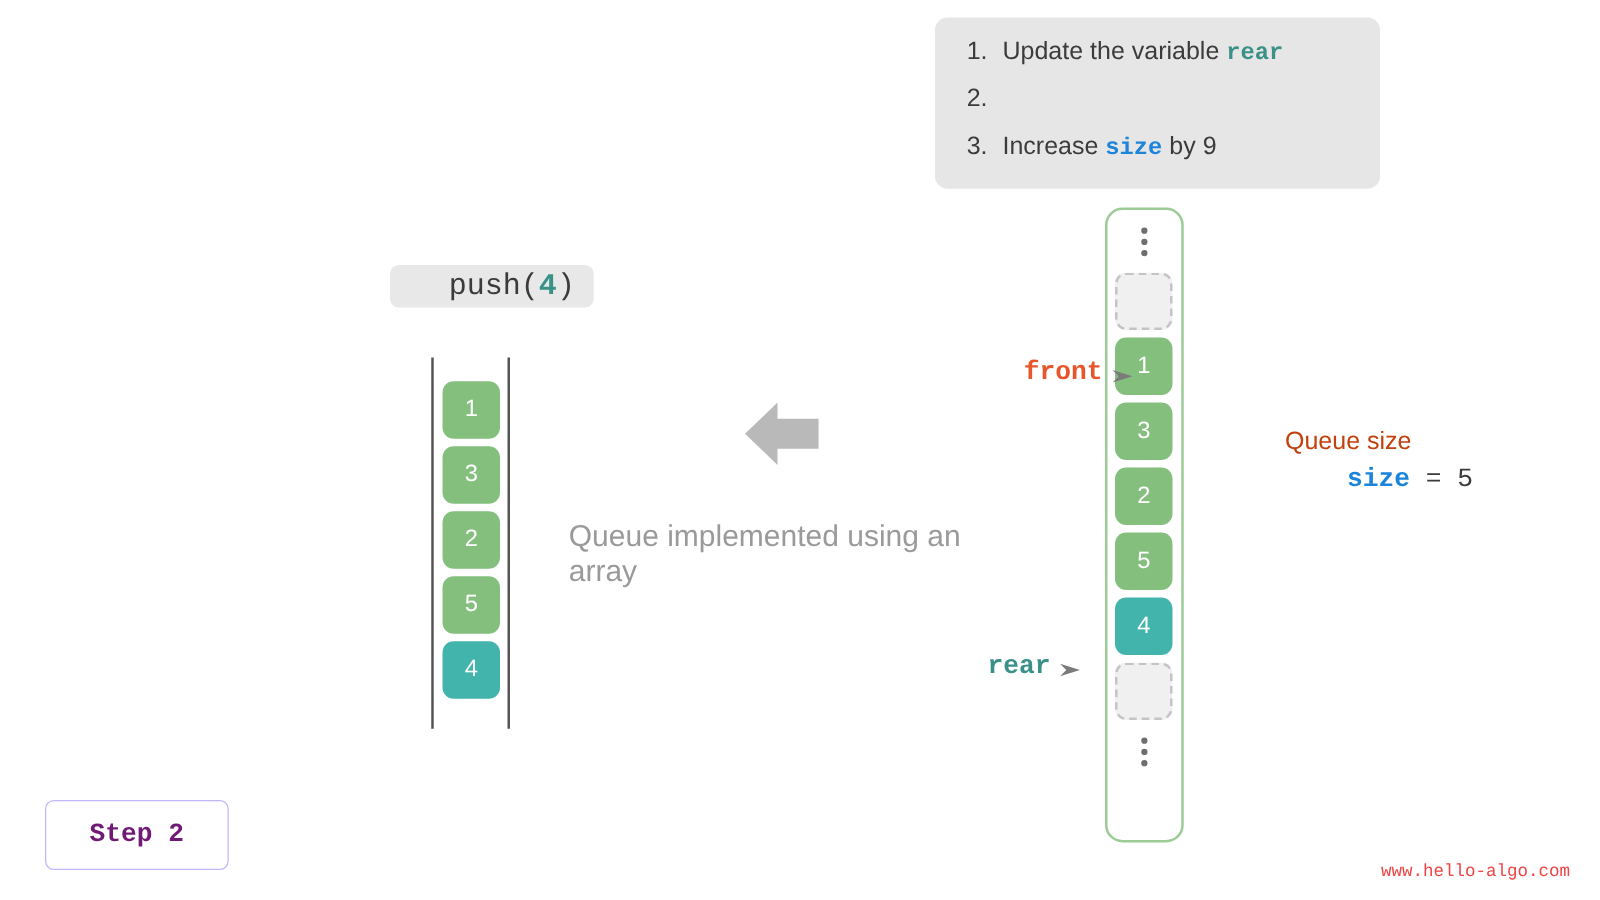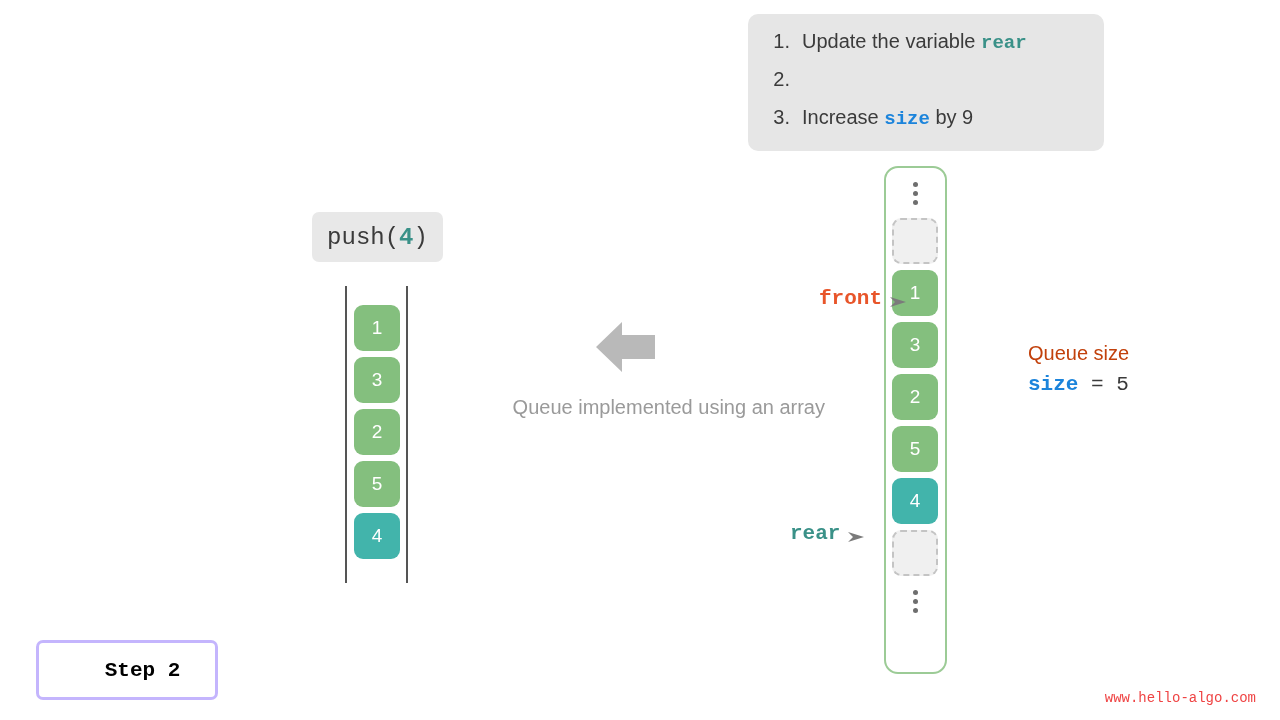--- a/index.html
+++ b/index.html
@@ -62,29 +62,30 @@
     color: #1c84db;
     font-size: 19px;
   }
 
   
   #push-label {
     position: absolute;
     left: 312px;
     top: 212px;
     width: 131px;
-    height: 50px;
+    height: 34px;
     background: #e8e8e8;
     border-radius: 7px;
     display: flex;
     align-items: center;
     justify-content: center;
     font-family: "Liberation Mono", monospace;
     font-size: 24px;
     color: #3b3b3b;
+    padding-left: 32px;
   }
   #push-label .arg {
     color: #3a9188;
     font-weight: bold;
   }
 
   
   #left-array {
     position: absolute;
     left: 345px;
@@ -132,24 +133,24 @@
   #center-arrow {
     position: absolute;
     left: 596px;
     top: 322px;
     width: 59px;
     height: 50px;
   }
   #caption {
     position: absolute;
     left: 455px;
-    top: 396px;
+    top: 416px;
     width: 370px;
-    text-align: right;
-    font-size: 20px;
+    text-align: left;
+    font-size: 24px;
     color: #9a9a9a;
   }
 
   
   #right-array {
     position: absolute;
     left: 884px;
     top: 166px;
     width: 63px;
     height: 508px;
@@ -220,44 +221,44 @@
   #size-readout .title {
     font-size: 20px;
     color: #c2410c;
     margin-bottom: 8px;
   }
   #size-readout .expr {
     font-family: "Liberation Mono", monospace;
     font-size: 21px;
     color: #3b3b3b;
     white-space: pre;
+    text-align: center;
   }
   #size-readout .expr .var {
     color: #1c84db;
     font-weight: bold;
   }
 
   
   #step-badge {
     position: absolute;
     left: 36px;
     top: 640px;
     width: 145px;
     height: 54px;
-    border: 3px solid #c4b5fd;
+    border: 1px solid #c4b5fd;
     border-radius: 7px;
     display: flex;
     align-items: center;
     justify-content: center;
     font-family: "Liberation Mono", monospace;
     font-weight: bold;
     font-size: 21px;
-    color: #000000;
+    color: #701a75;
     background: #ffffff;
-    padding-left: 31px;
   }
 
   
   #watermark {
     position: absolute;
     right: 24px;
     bottom: 14px;
     font-family: "Liberation Mono", monospace;
     font-size: 14px;
     color: #ef4444;

